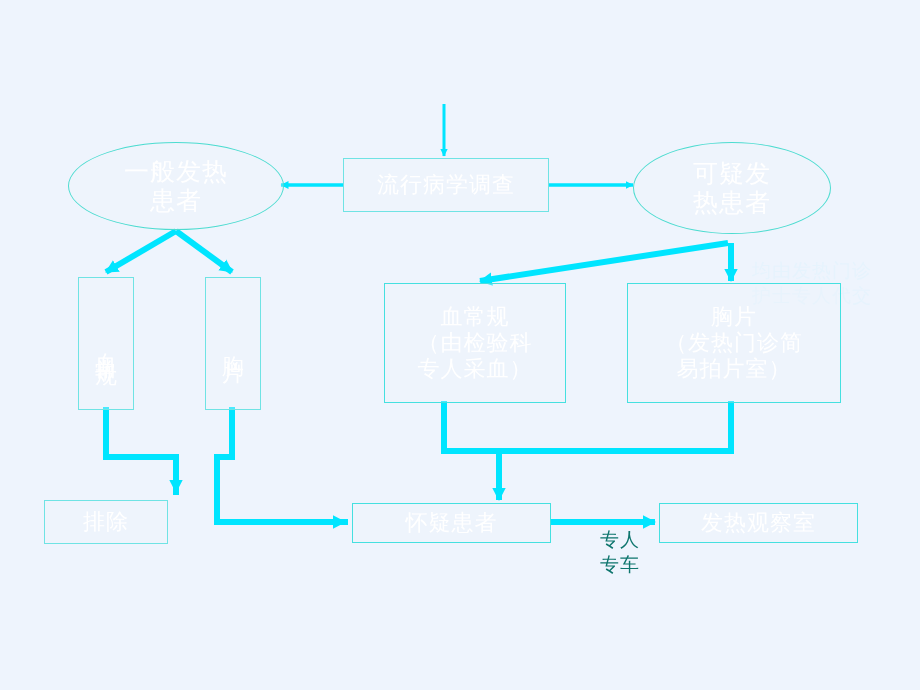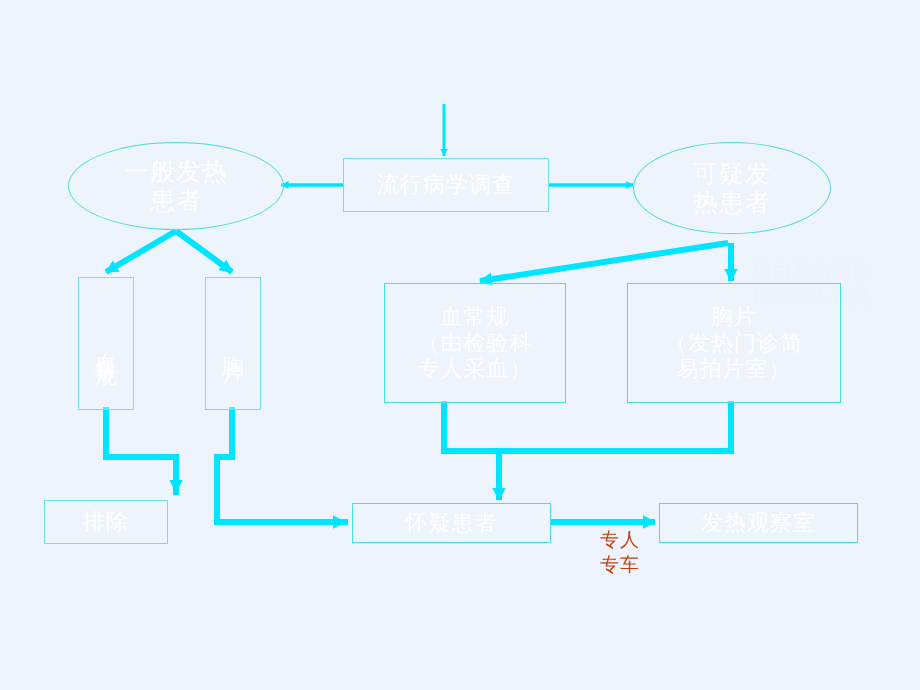--- a/index.html
+++ b/index.html
@@ -61,21 +61,21 @@
 
   .caption {
     position: absolute;
     color: #e2f2ff;
     font-size: 19px;
     line-height: 1.28;
     white-space: pre-line;
     letter-spacing: 1px;
   }
   .caption.faint { color: #e6f3fd; }
-  .caption.mid   { color: #c2410c; }
+  .caption.mid   { color: #0f766e; }
 </style>
 </head>
 <body>
 
 <div id="canvas">
 
   <svg id="svg-layer" viewBox="0 0 920 690">
     <defs>
       <marker id="ah-thin" markerWidth="9" markerHeight="9" refX="7.5" refY="4.5" orient="auto" markerUnits="userSpaceOnUse">
         <path d="M0,0.6 L8,4.5 L0,8.4 z" fill="#00e5ff"></path>

